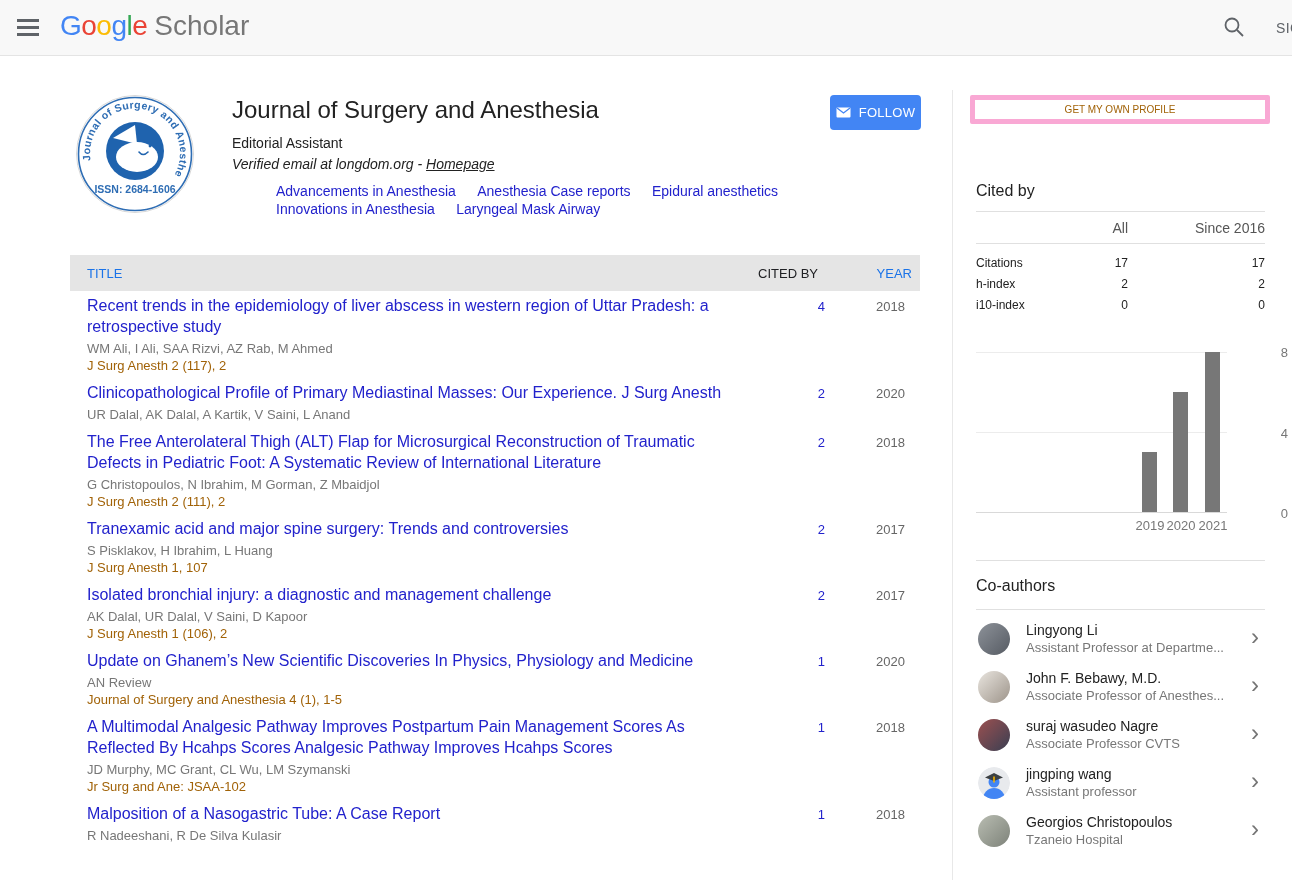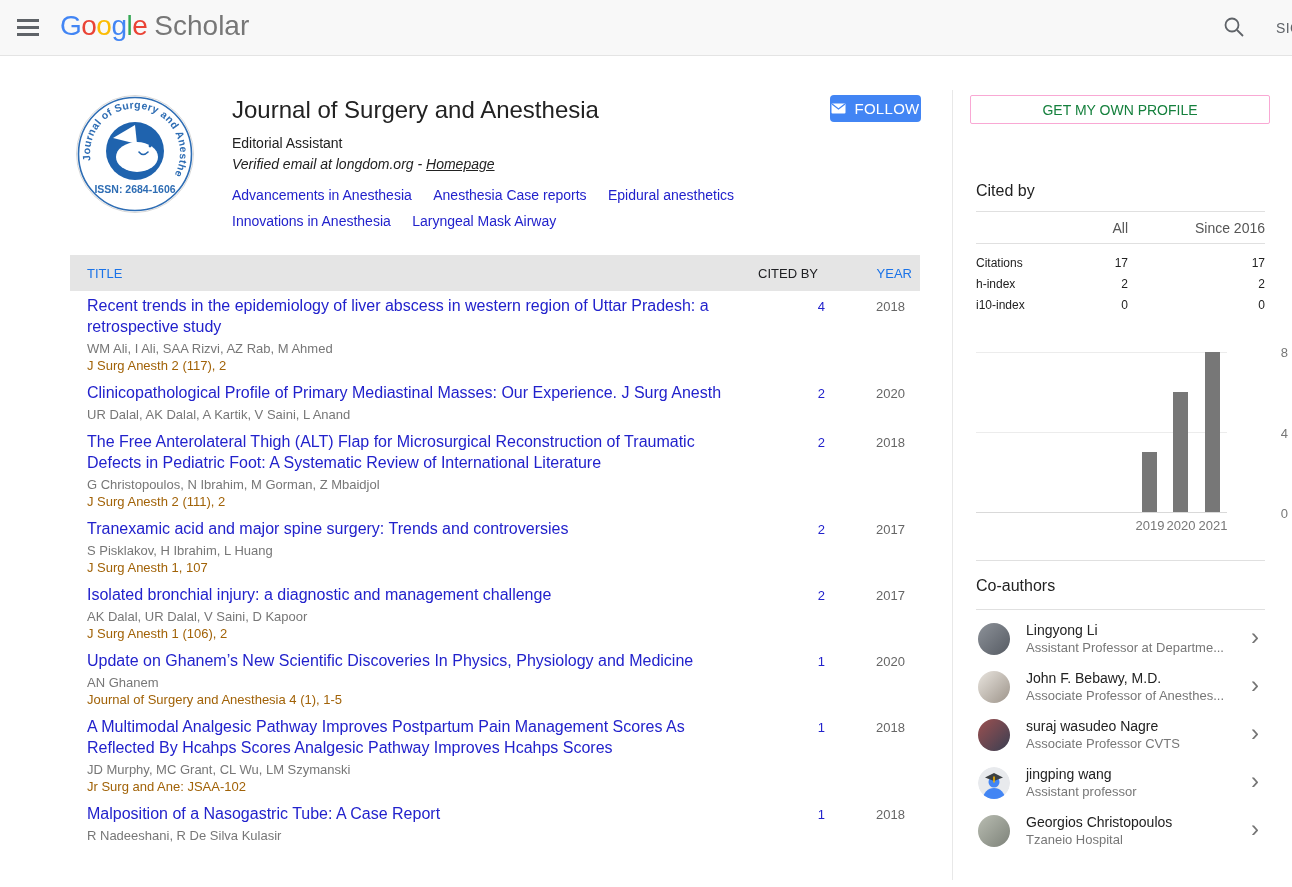--- a/index.html
+++ b/index.html
@@ -19,31 +19,31 @@
   .signin { position:absolute; left:1276px; top:20px; font-size:14px; color:#5f6368;
             letter-spacing:.4px; white-space:nowrap; cursor:pointer; }
 
   
   .avatar { position:absolute; left:75px; top:94px; width:120px; height:120px; }
   .pinfo { position:absolute; left:232px; top:96px; width:575px; }
   .pname { font-size:24px; color:#222; }
   .prole { font-size:14px; color:#222; margin-top:11px; }
   .pverified { font-size:14px; color:#222; margin-top:5px;font-style:italic; }
   .homepage { color:#222; text-decoration:underline; cursor:pointer; }
-  .interests { margin-top:10px; width:540px; line-height:26px; }
+  .interests { margin-top:10px; width:540px; line-height:18px;margin-left:44px; }
   .interest { display:inline-block; margin-right:17px; color:#2222cc; font-size:14px;
               text-decoration:none; cursor:pointer; }
 
-  .follow-btn { position:absolute; left:830px; top:95px; width:91px; height:27px;
-                background:#4285f4; border:none; border-radius:4px; color:#fff; font-size:15px;
+  .follow-btn { position:absolute; left:830px; top:95px; width:91px; height:35px;
+                background:#4285f4; border:none; border-radius:4px; color:#fff; font-size:13px;
                 display:flex; align-items:center; justify-content:center; gap:8px;
                 letter-spacing:.3px; cursor:pointer; font-family:inherit; }
   .getprofile-btn { position:absolute; left:970px; top:95px; width:300px; height:29px;
-                    background:#fff; border:1px solid #f9a8d4; border-radius:2px; color:#15803d;
-                    font-size:14px; display:flex; align-items:center; justify-content:center;
+                    background:#fff; border:5px solid #f9a8d4; border-radius:2px; color:#a16207;
+                    font-size:10px; display:flex; align-items:center; justify-content:center;
                     box-sizing:border-box; cursor:pointer; font-family:inherit; }
 
   .vdivider { position:absolute; left:952px; top:90px; width:1px; height:790px; background:#e8e8e8; }
 
   
   .articles { position:absolute; left:70px; top:255px; width:850px; }
   .thead { display:flex; background:#e5e5e5; height:36px; align-items:center; font-size:13px;gap:7px; }
   .col-title { flex:1; padding-left:17px; }
   .col-cited { width:70px; text-align:right; }
   .col-year  { width:95px; text-align:right; padding-right:8px; box-sizing:border-box; }
@@ -223,21 +223,21 @@
         <div class="rauthors">AK Dalal, UR Dalal, V Saini, D Kapoor</div>
         <div class="rvenue">J Surg Anesth 1 (106), 2</div>
       </div>
       <div class="rcited">2</div>
       <div class="ryear">2017</div>
     </div>
 
     <div class="row">
       <div class="rmain">
         <span class="rtitle">Update on Ghanem’s New Scientific Discoveries In Physics, Physiology and Medicine</span>
-        <div class="rauthors">AN Ghanem</div>
+        <div class="rauthors">AN Review</div>
         <div class="rvenue">Journal of Surgery and Anesthesia 4 (1), 1-5</div>
       </div>
       <div class="rcited">1</div>
       <div class="ryear">2020</div>
     </div>
 
     <div class="row">
       <div class="rmain">
         <span class="rtitle">A Multimodal Analgesic Pathway Improves Postpartum Pain Management Scores As Reflected By Hcahps Scores Analgesic Pathway Improves Hcahps Scores</span>
         <div class="rauthors">JD Murphy, MC Grant, CL Wu, LM Szymanski</div>

